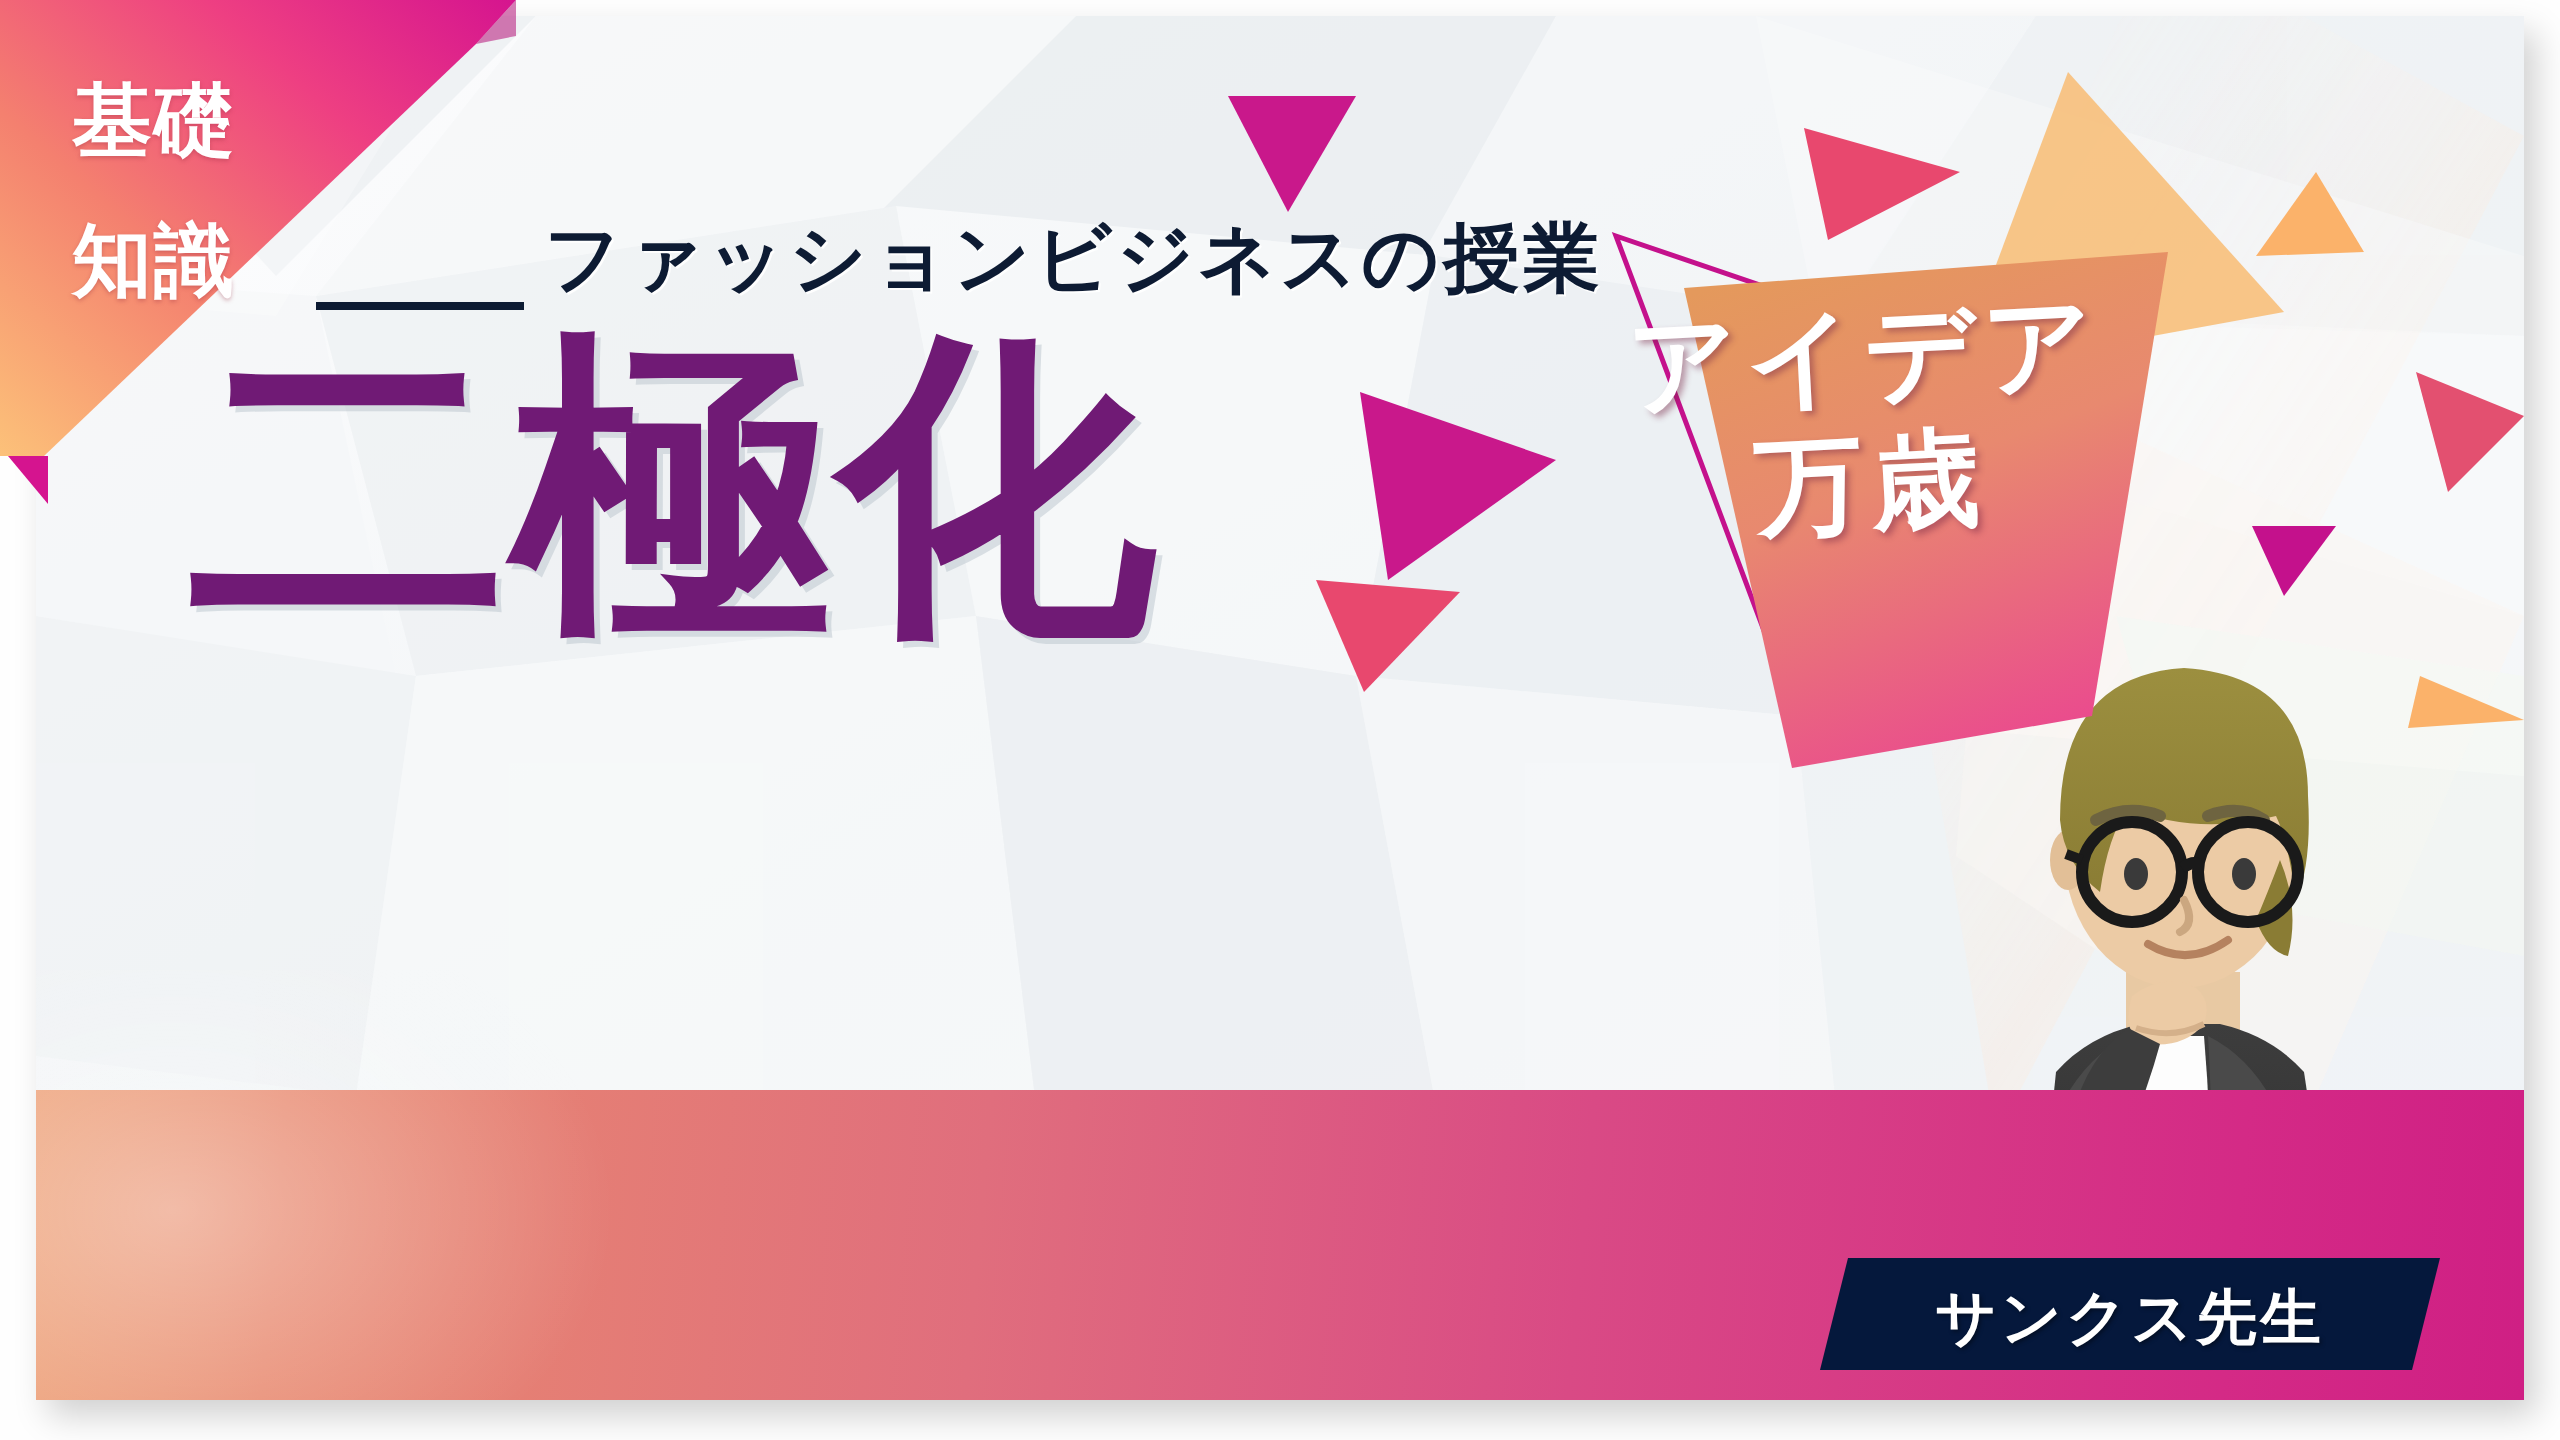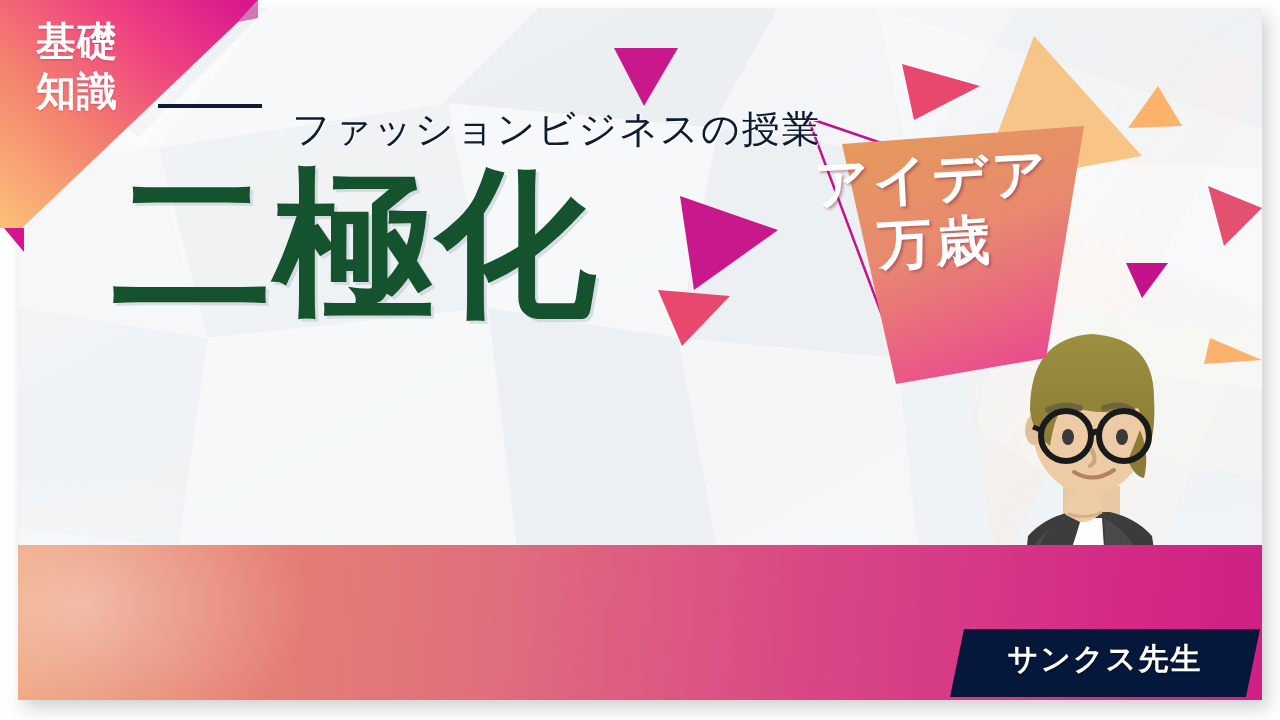--- a/index.html
+++ b/index.html
@@ -31,38 +31,38 @@
 
   
   .ribbon-wrap{position:absolute;left:0;top:0;width:300px;height:270px;}
   .ribbon-wrap svg{display:block;width:100%;height:100%;}
   .ribbon-text{
     position:absolute;left:22px;top:16px;width:110px;
     color:#ffffff;font-weight:bold;font-size:40px;line-height:1.25;
     text-align:center;letter-spacing:1px;
     text-shadow:0 1px 2px rgba(150,40,60,.35);
   }
-  .ribbon-text div{display:block;}
+  .ribbon-text div{display:block;margin-top:20px;}
 
   
   .subtitle{
     position:absolute;left:140px;top:96px;
-    display:flex;align-items:flex-start;gap:30px;
-    color:#0d1b33;font-weight:normal;font-size:38px;letter-spacing:2px;
+    display:flex;align-items:flex-end;gap:10px;
+    color:#0d1b33;font-weight:bold;font-size:38px;letter-spacing:2px;
     white-space:nowrap;
     text-shadow:1px 1px 0 rgba(255,255,255,.9);
   }
   .subtitle .rule{
     display:inline-block;width:104px;height:4px;background:#0d1b33;
   }
 
   
   .headline{
-    position:absolute;left:30px;top:158px;width:860px;
-    color:#14532d;font-weight:bold;line-height:.97;
+    position:absolute;left:12px;top:158px;width:860px;
+    color:#701a75;font-weight:bold;line-height:.97;
     letter-spacing:2px;
   }
   .headline .l1{font-size:160px;display:block;margin-left:64px;
     text-shadow:3px 3px 0 rgba(180,190,200,.45);}
   .headline .l2{font-size:176px;display:block;margin-top:-8px;
     text-shadow:3px 3px 0 rgba(180,190,200,.45);}
 
   
   .badge{
     position:absolute;left:766px;top:118px;width:300px;height:260px;
@@ -92,21 +92,21 @@
     white-space:nowrap;
     text-shadow:2px 2px 4px rgba(150,30,70,.25);
   }
 
   
   .character{position:absolute;left:950px;top:310px;width:250px;height:360px;}
   .character svg{display:block;width:100%;height:100%;}
 
   
   .nameplate{
-    position:absolute;left:932px;top:621px;width:310px;height:68px;
+    position:absolute;left:892px;top:621px;width:310px;height:56px;
   }
   .nameplate svg{position:absolute;inset:0;width:100%;height:100%;}
   .nameplate span{
     position:absolute;left:0;top:10px;width:310px;text-align:center;
     color:#ffffff;font-weight:bold;font-size:30px;letter-spacing:2px;
     text-shadow:1px 1px 2px rgba(0,0,0,.4);
   }
 </style>
 </head>
 <body>

